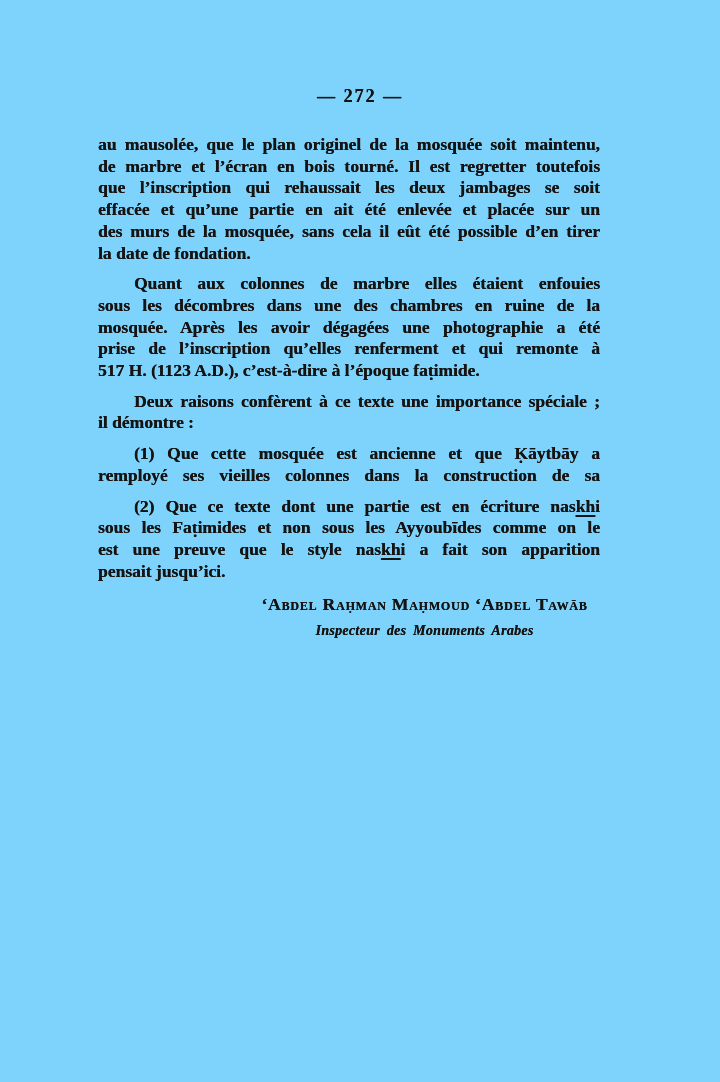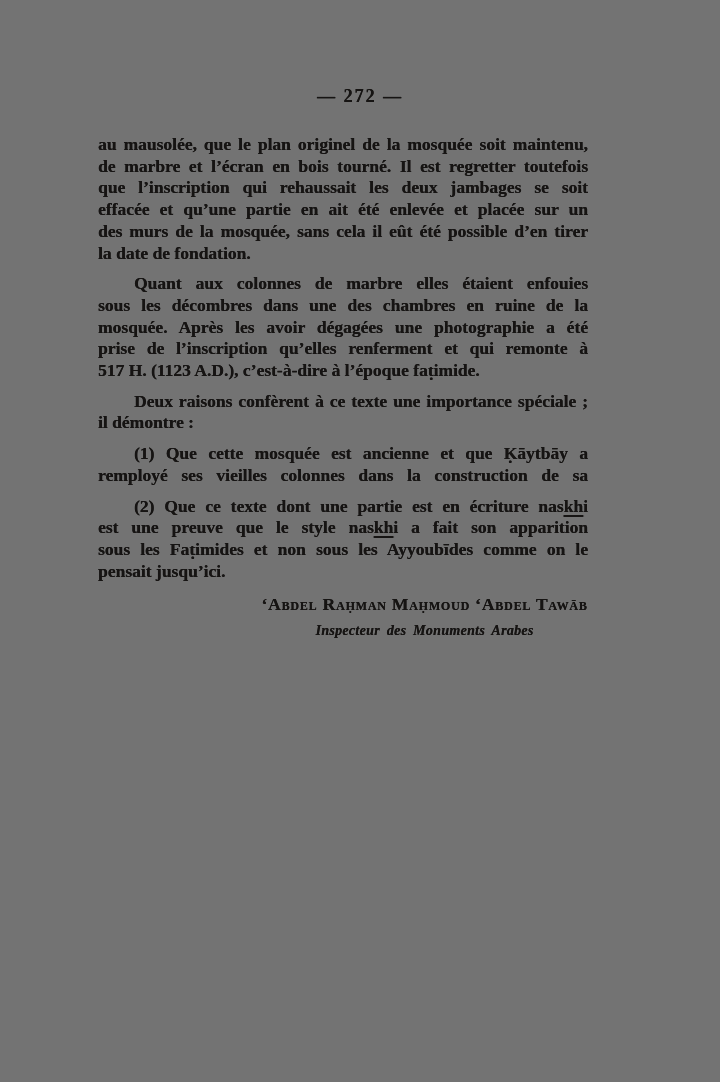--- a/index.html
+++ b/index.html
@@ -1,31 +1,31 @@
 <!DOCTYPE html>
 <html><head>
 <meta charset="utf-8">
 <style>
   html, body { margin:0; padding:0; background:#ffffff; }
   .page {
-    position:relative; width:720px; height:1082px; background:#737373;
+    position:relative; width:720px; height:1082px; background:#7dd3fc;
     color:#161413; overflow:hidden;
     font-family:"Liberation Serif","DejaVu Serif",serif;
     font-weight:700;
     text-shadow:0.2px 0 0 currentColor;
   }
   .folio {
     position:absolute; top:86px; left:0; width:720px;
     text-align:center; font-size:18px; letter-spacing:2px;
   }
   .text-block {
     position:absolute; left:98px; top:134px; width:507px;
     font-size:17.5px; line-height:21.7px;
   }
-  .para { margin:0 17px 9px 0; }
+  .para { margin:0 5px 9px 0; }
   .line { white-space:nowrap; }
   .j { text-align:justify; text-align-last:justify; }
   .last { text-align:left;font-family:Liberation Serif, serif; }
   .indent { text-indent:36px; }
   .ul { text-decoration:underline; text-underline-offset:3px; text-decoration-thickness:1.5px; }
   .sig-block {
     margin-top:9px; text-align:center; line-height:26.5px;
     transform:translateX(73px);
   }
   .sig-name {
@@ -66,22 +66,22 @@
       <div class="line last">il démontre :</div>
     </div>
 
     <div class="para">
       <div class="line j indent">(1) Que cette mosquée est ancienne et que Ḳāytbāy a</div>
       <div class="line j">remployé ses vieilles colonnes dans la construction de sa</div>
     </div>
 
     <div class="para">
       <div class="line j indent"><span>(2) Que ce texte dont une partie est en écriture nas</span><span class="ul">kh</span><span>i</span></div>
+      <div class="line j">sous les Faṭimides et non sous les Ayyoubīdes comme on le</div>
       <div class="line j"><span>est une preuve que le style nas</span><span class="ul">kh</span><span>i a fait son apparition</span></div>
-      <div class="line j">sous les Faṭimides et non sous les Ayyoubīdes comme on le</div>
       <div class="line last">pensait jusqu’ici.</div>
     </div>
 
     <div class="sig-block">
       <div class="sig-name">‘Abdel Raḥman Maḥmoud ‘Abdel Tawāb</div>
       <div class="sig-role">Inspecteur des Monuments Arabes</div>
     </div>
 
   </div>
 

